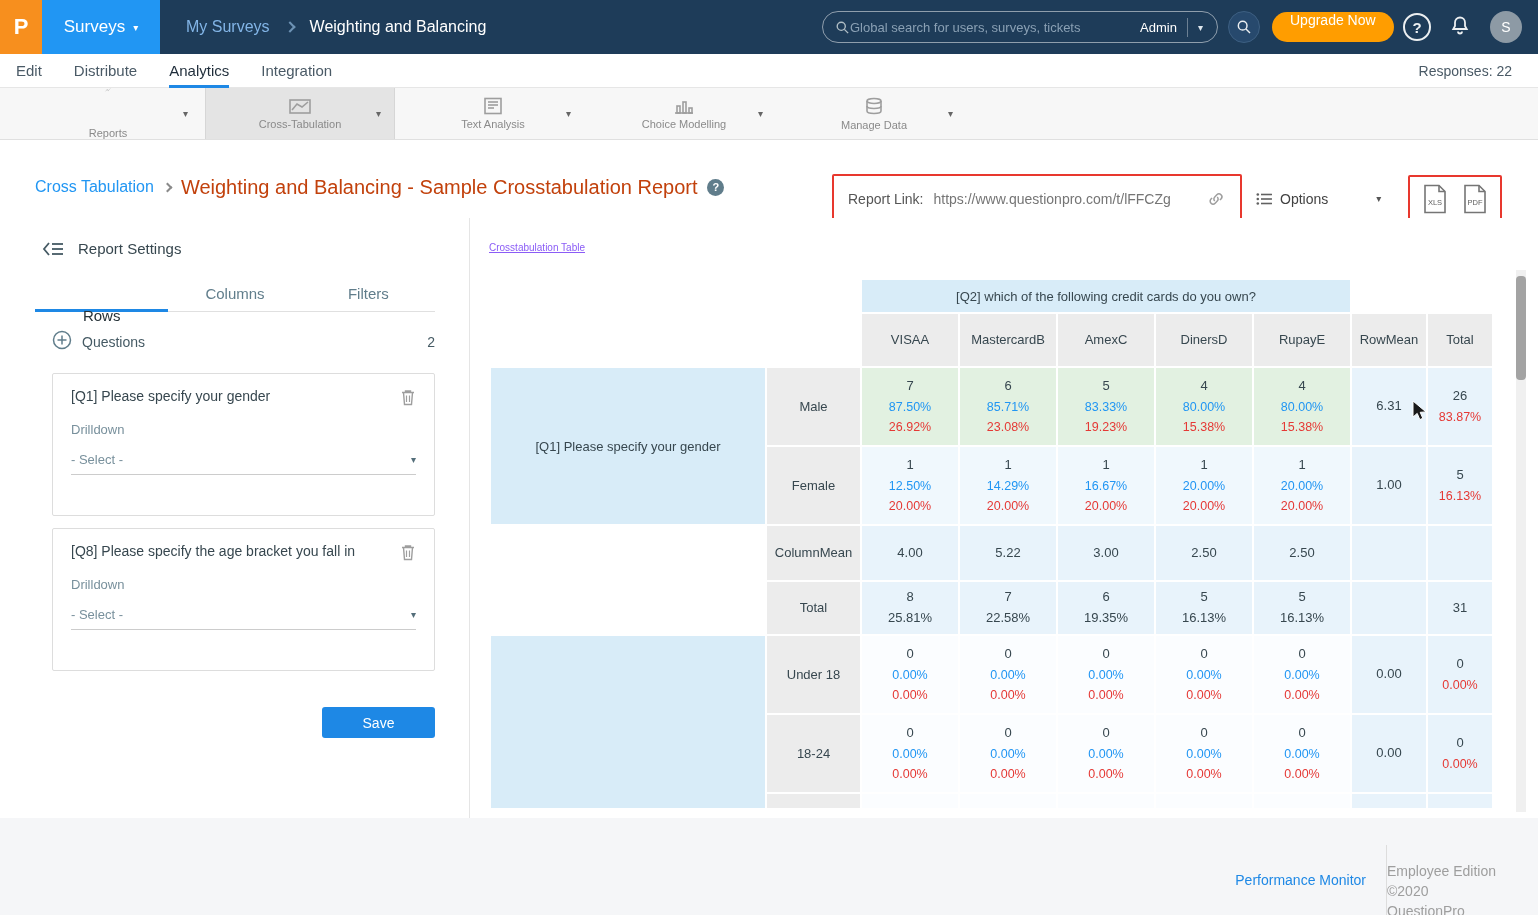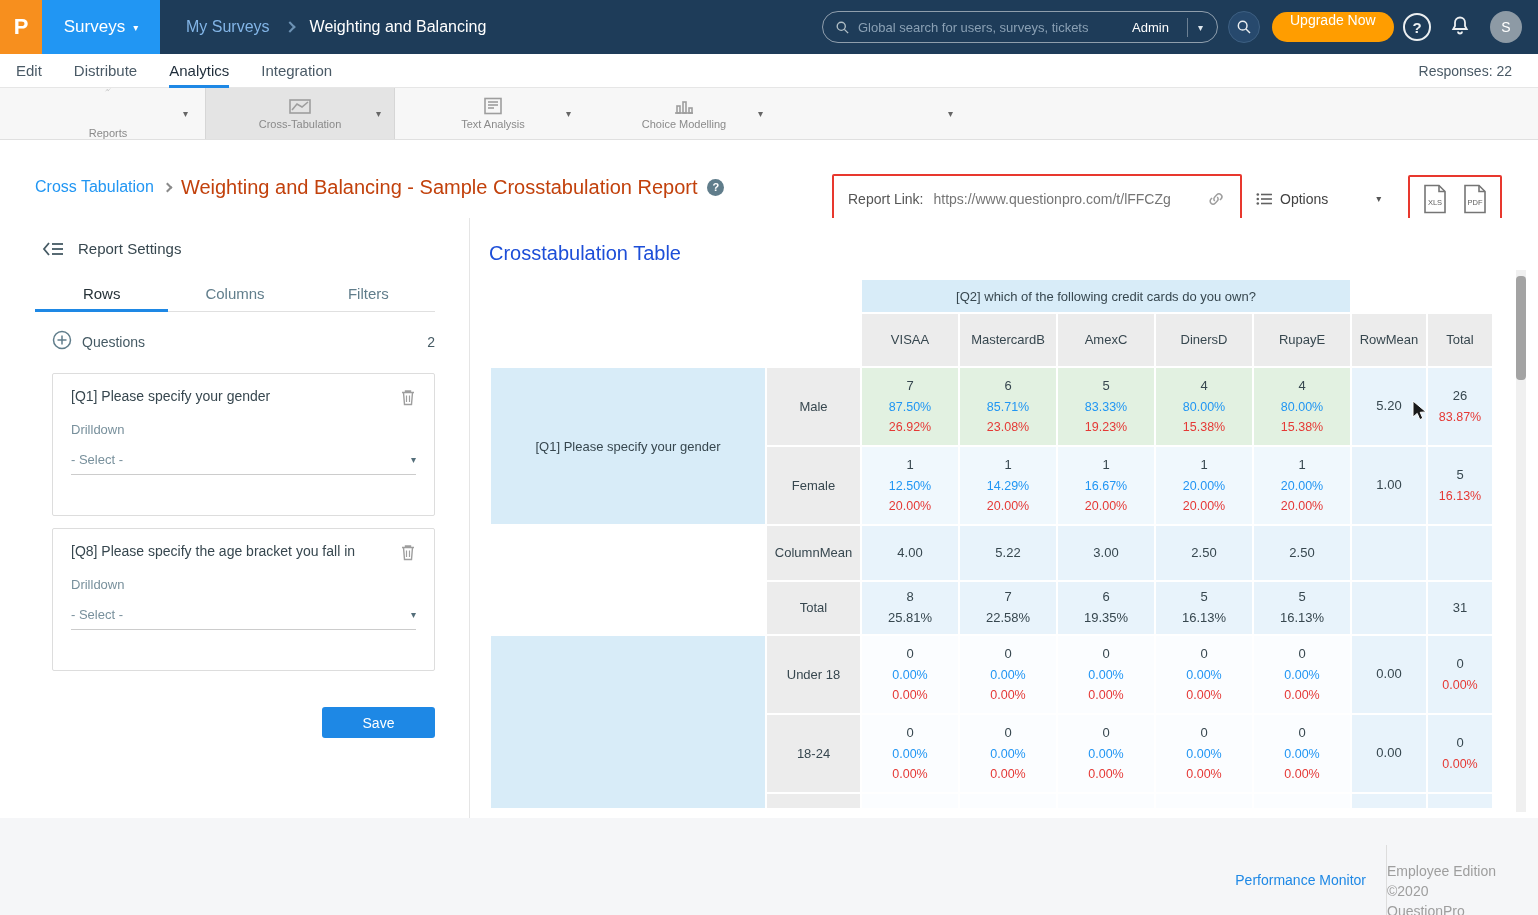--- a/index.html
+++ b/index.html
@@ -12,21 +12,21 @@
   .logo { position:absolute; left:0; top:0; width:42px; height:54px; background:#f78f1e;
     color:#fff; font-size:22px; font-weight:bold; display:flex; align-items:center; justify-content:center; }
   .product { position:absolute; left:42px; top:0; width:118px; height:54px; background:#2196f3;
     color:#fff; display:flex; align-items:center; justify-content:center; gap:8px; font-size:17px; cursor:pointer; }
   .caret { font-size:10px; color:inherit; }
   .topcrumb { position:absolute; left:186px; top:0; height:54px; display:flex; align-items:center; gap:16px; font-size:16px; }
   .topcrumb .parent { color:#82b4e6; cursor:pointer; }
   .chev { display:inline-block; width:8px; height:8px; border-top:2px solid #6e93b5; border-right:2px solid #6e93b5; transform:rotate(45deg); }
   .topcrumb .current { color:#fff; }
   .searchbox { position:absolute; left:822px; top:11px; width:396px; height:32px; border:1px solid rgba(255,255,255,0.5);
-    border-radius:16px; display:flex; align-items:center; padding:0 12px; gap:8px; }
+    border-radius:16px; display:flex; align-items:center; padding:0 12px; }
   .searchbox input { flex:1; background:transparent; border:none; outline:none; color:#fff; font-size:13px;
     font-family:"Liberation Sans", sans-serif; }
   .searchbox input::placeholder { color:#8aa0b4; }
   .scope { color:#fff; font-size:13px; padding-right:10px; }
   .scope-caret { color:#dfe7ee; font-size:10px; border-left:1px solid rgba(255,255,255,0.35); padding:4px 2px 4px 10px; cursor:pointer; }
   .search-circle { position:absolute; left:1228px; top:11px; width:32px; height:32px; border-radius:50%;
     background:#27496d; border:1px solid #3d5f82; display:flex; align-items:center; justify-content:center; cursor:pointer; }
   .upgrade { position:absolute; left:1272px; top:12px; height:30px; padding:0 18px; border-radius:15px;
     background:#ff9d00; color:#fff; font-size:14px; display:flex; align-items:flex-start; cursor:pointer; }
   .help-circle { position:absolute; left:1403px; top:13px; width:28px; height:28px; border-radius:50%;
@@ -68,38 +68,38 @@
   .options .ocaret { font-size:10px; color:#555; margin-left:40px; }
   .export-box { position:absolute; left:1408px; top:27px; width:94px; height:47px; display:flex; align-items:center; justify-content:center; gap:14px; }
   .doc-btn { cursor:pointer; display:flex; }
 
   
   .settings { position:absolute; top:78px; left:0; width:470px; bottom:0; border-right:1px solid #e5e5e5; background:#fff; }
   .sp-head { position:absolute; left:42px; top:22px; display:flex; align-items:center; gap:14px; }
   .sp-title { font-size:15px; color:#37474f; }
   .tabs { position:absolute; left:35px; top:63px; width:400px; height:31px; display:flex; border-bottom:1px solid #e0e0e0; }
   .tab { flex:1; text-align:center; font-size:15px; color:#607d8b; cursor:pointer; padding-top:4px; border-bottom:3px solid transparent; margin-bottom:-1px; }
-  .tab.active { color:#263238; border-bottom-color:#1e88e5; }
+  .tab.active { color:#263238; border-bottom-color:#1e88e5;margin-top:22px; }
   .qrow { position:absolute; left:52px; top:112px; width:383px; display:flex; align-items:flex-end; }
   .qrow .qlabel { font-size:14px; color:#455a64; margin-left:10px; flex:1; }
   .qrow .qcount { font-size:14px; color:#455a64; }
   .qcard { position:absolute; left:52px; width:383px; height:143px; border:1px solid #ddd; border-radius:2px; padding:14px 18px; background:#fff; }
   .qc-top { display:flex; align-items:flex-start; }
   .qc-question { flex:1; font-size:14px; color:#37474f; padding-right:8px; }
   .trash { cursor:pointer; flex:none; }
   .qc-drill { font-size:13px; color:#78909c; margin-top:16px; }
   .qc-select { margin-top:8px; height:30px; border-bottom:1px solid #ccc; display:flex; align-items:center; cursor:pointer; }
   .qc-select .val { flex:1; font-size:13px; color:#78909c; }
   .qc-select .scaret { font-size:10px; color:#546e7a; }
   .save-btn { position:absolute; left:322px; top:489px; width:113px; height:31px; background:#1e88e5; color:#fff;
     font-size:14px; border:none; border-radius:3px; display:flex; align-items:center; justify-content:center; cursor:pointer; }
 
   
   .table-area { position:absolute; top:78px; left:470px; right:0; bottom:0; background:#fff; }
-  .ta-title { position:absolute; left:19px; top:24px; font-size:20px; color:#1d4ed8; }
+  .ta-title { position:absolute; left:19px; top:24px; font-size:10px; color:#8b5cf6;text-decoration:underline; }
   .twrap { position:absolute; left:19px; top:60px; width:1005px; height:530px; overflow:hidden; }
   table.xtab { border-collapse:separate; border-spacing:2px; table-layout:fixed; width:1005px; }
   tr.h1 { height:32px; } tr.h2 { height:52px; } tr.h-data { height:77px; }
   tr.h-mean { height:54px; } tr.h-total { height:52px; } tr.h-partial { height:40px; }
   td { vertical-align:middle; text-align:center; }
   .c-blank { background:transparent; }
   .c-q2 { background:#d8ecf8; font-size:13px; color:#37474f; }
   .c-colhdr { background:#ececec; font-size:13px; color:#37474f; line-height:1.5; }
   .c-rowhdr { background:#ececec; font-size:13px; color:#37474f; line-height:1.5; padding:0 6px; }
   .c-group { background:#d8ecf8; font-size:13px; color:#37474f; padding:0 24px; }
@@ -219,20 +219,28 @@
       <svg width="22" height="18" viewBox="0 0 22 18">
           <line class="ticon" x1="2" y1="16" x2="20" y2="16"></line>
           <rect class="ticon" x="4" y="9" width="3" height="7"></rect>
           <rect class="ticon" x="10" y="5" width="3" height="11"></rect>
           <rect class="ticon" x="16" y="11" width="3" height="5"></rect>
         </svg>
       <span class="tlabel">Choice Modelling</span>
     </div>
     <span class="tool-caret" style="left:758px;"><span>▾</span></span>
 
+    <div class="tool" style="left:790px;width:168px;">
+      <svg width="20" height="19" viewBox="0 0 20 19">
+          <ellipse class="ticon" cx="10" cy="4" rx="7" ry="2.5"></ellipse>
+          <path class="ticon" d="M3 4v10c0 1.4 3.1 2.5 7 2.5s7-1.1 7-2.5V4"></path>
+          <path class="ticon" d="M3 9c0 1.4 3.1 2.5 7 2.5s7-1.1 7-2.5"></path>
+        </svg>
+      <span class="tlabel">Manage Data</span>
+    </div>
     <span class="tool-caret" style="left:948px;"><span>▾</span></span>
   </div>
 
   <div class="main">
 
     <div class="page-header">
       <div class="ph-left">
         <span class="crumb-link">Cross Tabulation</span>
         <span class="chev2"></span>
         <span class="page-title">Weighting and Balancing - Sample Crosstabulation Report</span>
@@ -398,21 +406,21 @@
                   <span class="ln cnt">4</span>
                   <span class="ln p1">80.00%</span>
                   <span class="ln p2">15.38%</span>
                 </td>
                 <td class="cell t-green">
                   <span class="ln cnt">4</span>
                   <span class="ln p1">80.00%</span>
                   <span class="ln p2">15.38%</span>
                 </td>
                 <td class="cell t-blue">
-                  <span class="ln cnt">5.20</span>
+                  <span class="ln cnt">6.31</span>
                 </td>
                 <td class="cell t-blue">
                   <span class="ln cnt">26</span>
                   <span class="ln p2">83.87%</span>
                 </td>
               </tr>
               <tr class="h-data">
                 <td class="c-rowhdr">Female</td>
                 <td class="cell t-pale">
                   <span class="ln cnt">1</span>

